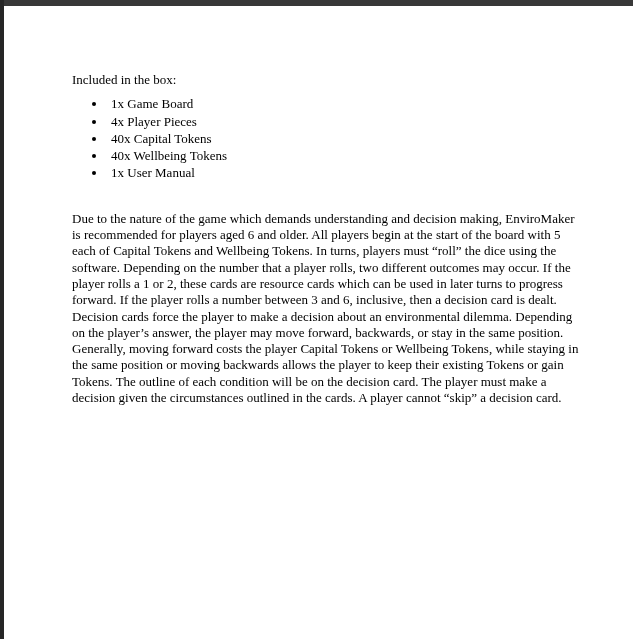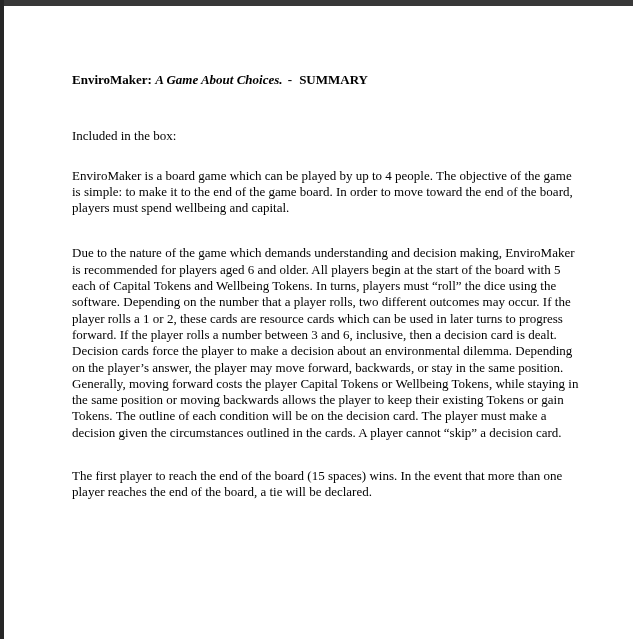--- a/index.html
+++ b/index.html
@@ -63,26 +63,28 @@
   .rules-italic { }
 </style>
 </head>
 <body>
 
 <div class="top-edge"></div>
 <div class="left-edge"></div>
 
 <div class="content">
 
-  <p class="title"><b><span>EnviroMaker:</span>
-    <span class="sub">A Game About Choices.</span>
-    <span class="sep">-</span><span class="head">SUMMARY</span></b></p>
 
   <p class="included">Included in the box:</p>
 
+  <ul class="box-list">
+    <li>1x Game Board</li>
+    <li>4x Player Pieces</li>
+    <li>40x Capital Tokens</li>
+    <li>40x Wellbeing Tokens</li>
+    <li>1x User Manual</li>
+  </ul>
 
-  <p class="para p-overview">EnviroMaker is a board game which can be played by up to 4 people. The objective of the game is simple: to make it to the end of the game board. In order to move toward the end of the board, players must spend wellbeing and capital.</p>
 
   <p class="para p-rules"><span>Due to the nature of the game which demands understanding and decision making, EnviroMaker is recommended for players aged 6 and older. All players begin at the start of the board with 5 each of Capital Tokens and Wellbeing Tokens. In turns, players must “roll” the dice using the software. Depending on the number that a player rolls, two different outcomes may occur. If the player rolls a 1 or 2, these cards are resource cards which can be used in later turns to progress forward. If the player rolls a number between 3 and 6, inclusive, then a decision card is dealt. Decision cards force the player to make a decision about an environmental dilemma. Depending on the player’s answer, the player may move forward, backwards, or stay in the same position. Generally, moving forward costs the player Capital Tokens or Wellbeing Tokens, while staying in the same position or moving backwards allows the player to keep their existing Tokens or gain Tokens. The outline of each condition will be on the decision card. </span><span class="rules-italic">The player must make a decision given the circumstances outlined in the cards. A player cannot “skip” a decision card.</span></p>
 
-  <p class="para p-winning">The first player to reach the end of the board (15 spaces) wins. In the event that more than one player reaches the end of the board, a tie will be declared.</p>
 
 </div>
 
 </body></html>

